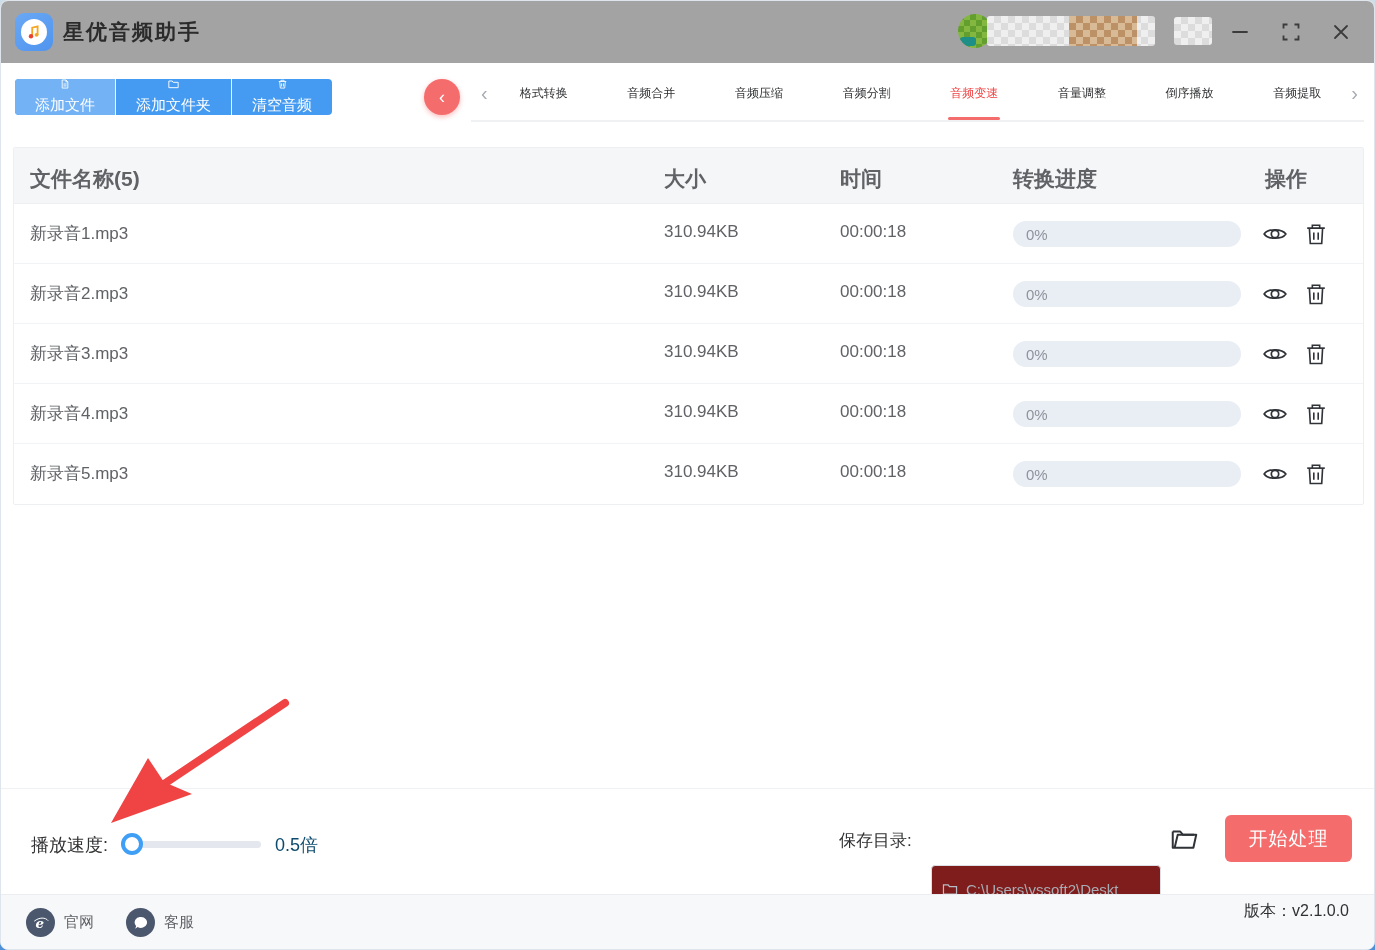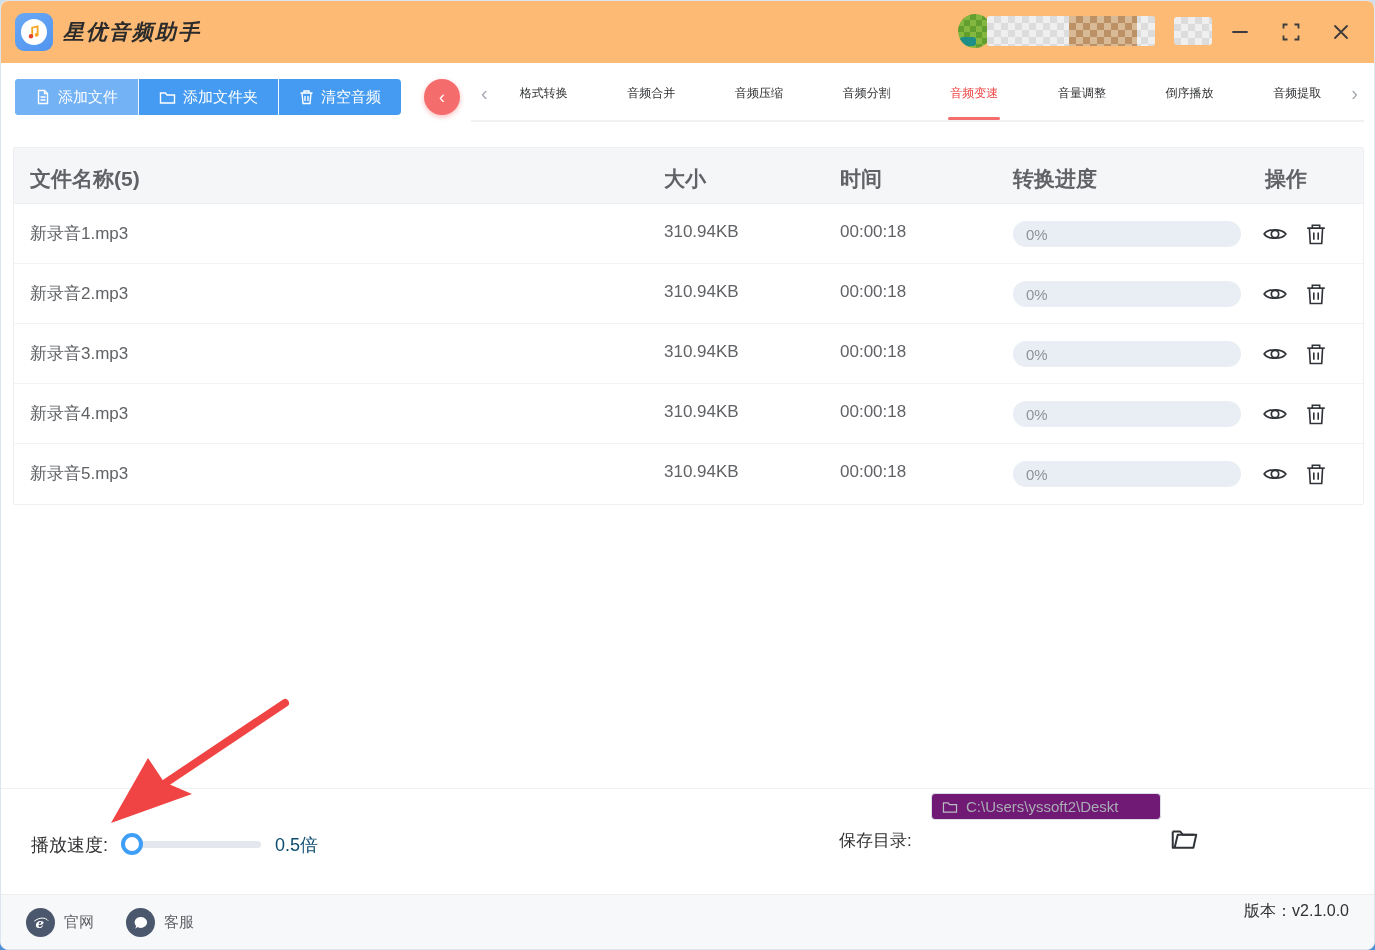--- a/index.html
+++ b/index.html
@@ -8,21 +8,21 @@
     font-family:"Liberation Sans","DejaVu Sans",sans-serif;
     background:linear-gradient(180deg,#cfdfe9 0%,#8fb4d8 55%,#4e8fd6 100%);
     overflow:hidden;
   }
   .window {
     position:absolute; left:0; top:0; width:1375px; height:950px;
     background:#fff; border-radius:8px; overflow:hidden;
     border:1px solid #dfe5ec;
   }
   
-  .titlebar { position:absolute; left:0; top:0; width:100%; height:62px; background:#fdba74;font-style:italic; }
+  .titlebar { position:absolute; left:0; top:0; width:100%; height:62px; background:#a3a3a3; }
   .app-icon {
     position:absolute; left:14px; top:12px; width:38px; height:38px; border-radius:9px;
     background:linear-gradient(145deg,#6aa8f4,#4f94ef);
     display:flex; align-items:center; justify-content:center;
   }
   .app-icon .disc { width:26px; height:26px; border-radius:50%; background:#fff; display:flex; align-items:center; justify-content:center; }
   .app-title { position:absolute; left:62px; top:17px; font-size:21px; font-weight:bold; color:#2b2b2b; letter-spacing:2px; }
   .avatar {
     position:absolute; left:957px; top:13px; width:34px; height:34px; border-radius:50%;
     background:repeating-conic-gradient(#84b740 0% 25%, #639f2f 0% 50%) 0 0/12px 12px;
@@ -40,21 +40,21 @@
   .vip-blur { position:absolute; left:1173px; top:16px; width:38px; height:28px; border-radius:3px; }
   .winbtn { position:absolute; top:14px; width:34px; height:34px; display:flex; align-items:center; justify-content:center; cursor:pointer; }
   .btn-min { left:1222px; } .btn-max { left:1273px; } .btn-close { left:1323px; }
   
   .btn-group {
     position:absolute; left:14px; top:78px; height:36px; display:flex;
     border-radius:4px; overflow:hidden; background:#459bf1;
   }
   .seg {
     display:flex; align-items:center; gap:7px; padding:0 20px; color:#fff; font-size:15px;
-    cursor:pointer; white-space:nowrap;
+    cursor:pointer; white-space:nowrap;flex-direction:column;
   }
   .seg + .seg { border-left:1px solid rgba(255,255,255,.9); }
   .seg.first { background:#73b2f5; }
   .scroll-red {
     position:absolute; left:423px; top:78px; width:36px; height:36px; border-radius:50%;
     background:#f56c6c; color:#fff; display:flex; align-items:center; justify-content:center;
     font-size:18px; cursor:pointer; box-shadow:0 2px 5px rgba(245,108,108,.45);
   }
   
   .tabbar {
@@ -98,22 +98,22 @@
   .speed-label { position:absolute; left:30px; top:832px; font-size:18px; color:#303133; }
   .slider { position:absolute; left:120px; top:832px; width:140px; height:22px; cursor:pointer; }
   .slider .track { position:absolute; left:0; top:8px; width:140px; height:7px; border-radius:4px; background:#e4e7ed; }
   .slider .handle {
     position:absolute; left:0px; top:0px; width:22px; height:22px; border-radius:50%;
     background:#fff; border:4px solid #3f9ef5; cursor:grab;
   }
   .speed-value { position:absolute; left:274px; top:832px; font-size:18px; color:#0c4a6e; }
   .save-label { position:absolute; left:838px; top:828px; font-size:17px; color:#303133; }
   .save-input {
-    position:absolute; left:930px; top:792px; width:230px; height:27px;
-    border:1px solid #dcdfe6; border-radius:4px; background:#701a75;
+    position:absolute; left:930px; top:864px; width:230px; height:48px;
+    border:1px solid #dcdfe6; border-radius:4px; background:#7f1d1d;
     display:flex; align-items:center; gap:8px; padding:0 8px 0 10px; cursor:text; overflow:hidden;
   }
   .save-input .path { font-size:15px; color:#a9acb3; white-space:nowrap; }
   .browse-btn { position:absolute; left:1168px; top:823px; width:30px; height:30px; cursor:pointer; }
   .start-btn {
     position:absolute; left:1224px; top:814px; width:127px; height:47px;
     background:#f56c6c; border:none; border-radius:6px; color:#fff; font-size:19px;
     font-family:inherit; cursor:pointer; letter-spacing:1px;
   }
   
@@ -363,20 +363,21 @@
       <path d="M1.5 3 h5 l1.5 2 h7.5 v8 h-14 z"></path>
     </svg>
     <span class="path">C:\Users\yssoft2\Deskt</span>
   </div>
   <div class="browse-btn">
     <svg class="icon" width="30" height="30" viewBox="0 0 24 24" fill="none" stroke="#2f3237" stroke-width="1.6" stroke-linejoin="round">
       <path d="M3 6 h6 l2 2.5 h9"></path>
         <path d="M3 6 v13 h16.5 l2.3-10.5 H7 L4.5 19"></path>
     </svg>
   </div>
+  <button class="start-btn">开始处理</button>
 
   <div class="footer">
     <div class="foot-item fi-site">
       <div class="foot-circle">
         <svg class="icon" width="18" height="18" viewBox="0 0 20 20">
           <text x="4" y="15" font-size="15" font-family="DejaVu Serif, serif" font-style="italic" font-weight="bold" fill="#fff">e</text>
           <path d="M2.5 8 C8 3.5, 15 3.5, 18 7.5" fill="none" stroke="#fff" stroke-width="1.1"></path>
         </svg>
       </div>
       <span class="foot-label">官网</span>

